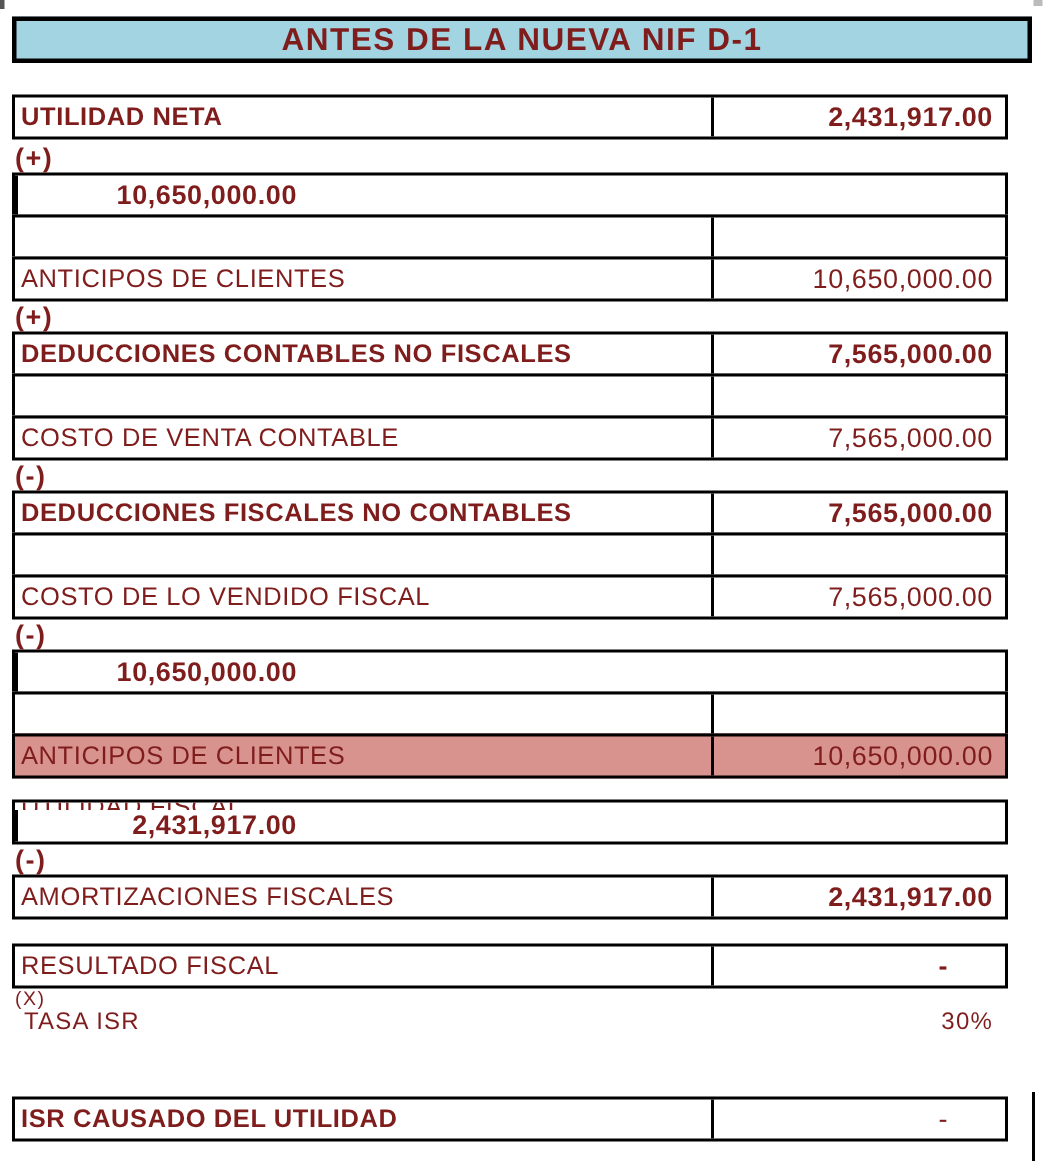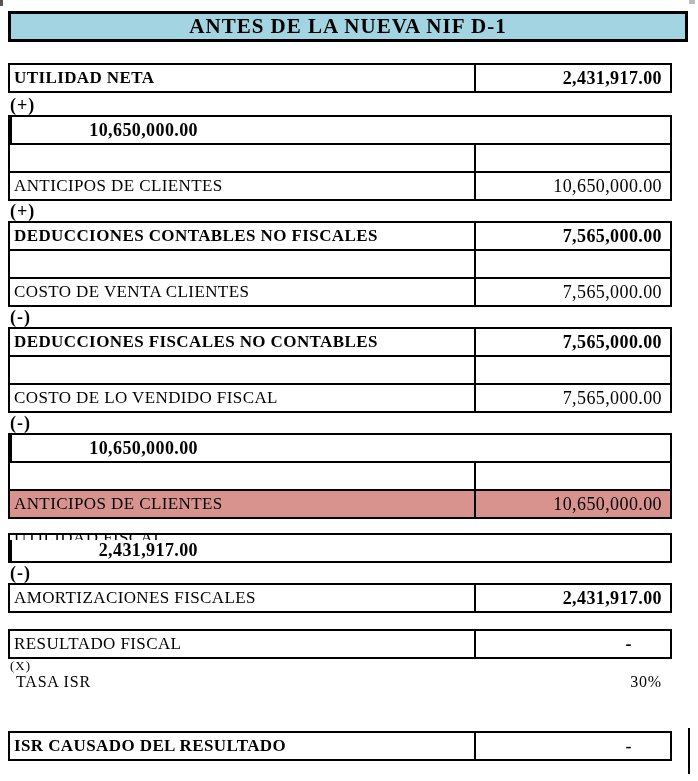--- a/index.html
+++ b/index.html
@@ -1,21 +1,21 @@
 <!DOCTYPE html>
 <html><head>
 <meta charset="utf-8">
 <style>
   html,body { margin:0; padding:0; }
   .sheet {
     position:relative;
     width:698px; height:781px;
     background:#ffffff;
-    color:#000000;
-    font-family:Liberation Serif, serif;
+    color:#7f1d1d;
+    font-family:Liberation Sans, sans-serif;
     overflow:hidden;
   }
   .title-box {
     margin:11px 0 0 8px;
     width:680px; height:31px;
     box-sizing:border-box;
     background:#A2D4E2;
     border:3px solid #000;
     display:flex; align-items:center; justify-content:center;
     font-size:21px; font-weight:bold; letter-spacing:1px;
@@ -112,21 +112,21 @@
   <div class="group">
     <div class="row">
       <div class="cl b">DEDUCCIONES CONTABLES NO FISCALES</div>
       <div class="cv b">7,565,000.00</div>
     </div>
     <div class="row">
       <div class="cl"></div>
       <div class="cv"></div>
     </div>
     <div class="row">
-      <div class="cl">COSTO DE VENTA CLIENTES</div>
+      <div class="cl">COSTO DE VENTA CONTABLE</div>
       <div class="cv">7,565,000.00</div>
     </div>
   </div>
 
   <div class="op">(-)</div>
 
   <div class="group">
     <div class="row">
       <div class="cl b">DEDUCCIONES FISCALES NO CONTABLES</div>
       <div class="cv b">7,565,000.00</div>
@@ -175,19 +175,19 @@
   </div>
 
   <div class="op-small">(X)</div>
 
   <div class="tasa-row">
     <div class="tl">TASA ISR</div>
     <div class="tv">30%</div>
   </div>
 
   <div class="row mt26">
-    <div class="cl b">ISR CAUSADO DEL RESULTADO</div>
+    <div class="cl b">ISR CAUSADO DEL UTILIDAD</div>
     <div class="cv dash">-</div>
   </div>
 
   <div class="tick-right-isr"></div>
 
 </div>
 
 </body></html>

